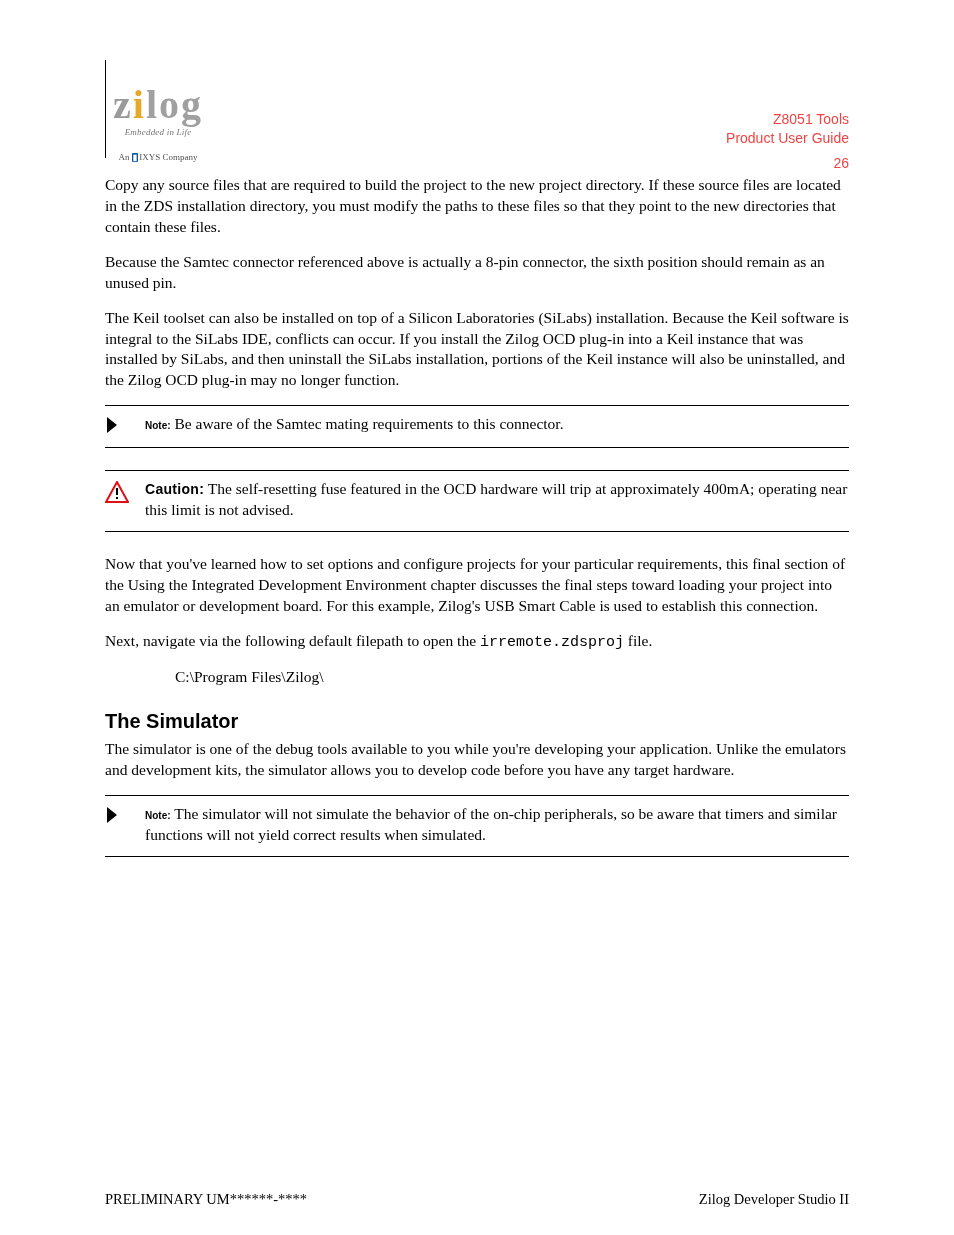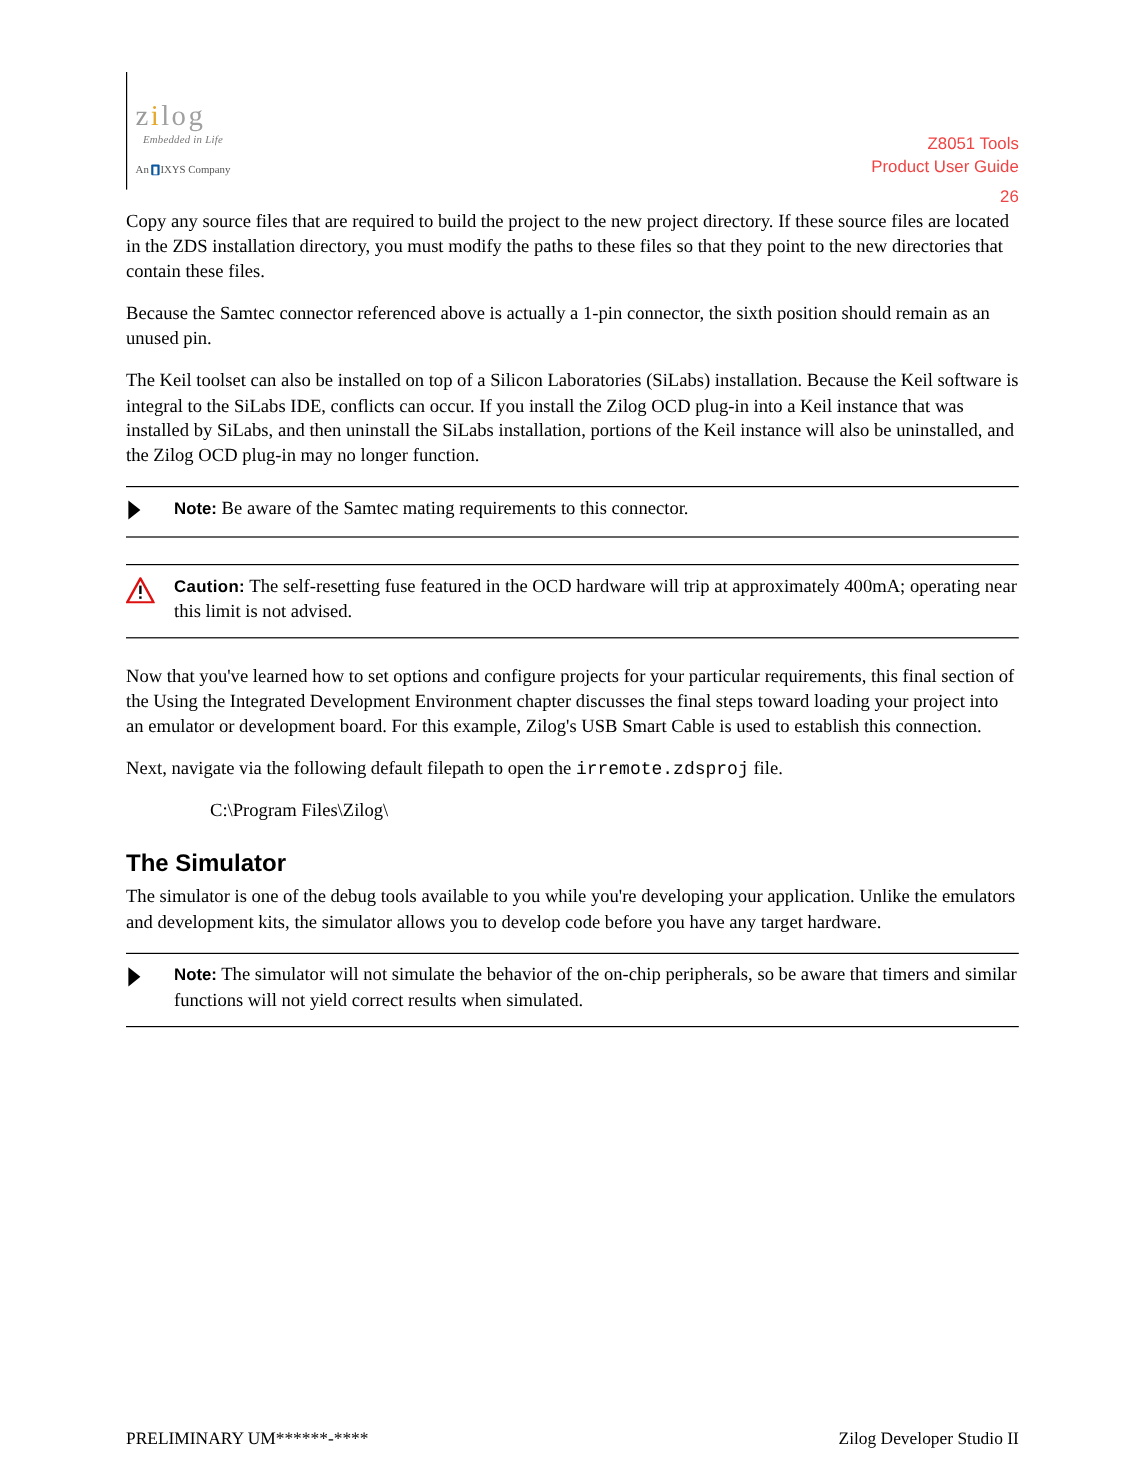--- a/index.html
+++ b/index.html
@@ -25,25 +25,25 @@
     height: 98px;
     background: #000;
   }
   .logo-block {
     position: absolute;
     left: 113px;
     top: 85px;
   }
   .logo-word {
     font-family: Georgia, "Times New Roman", serif;
-    font-size: 24px;
+    font-size: 40px;
     letter-spacing: 2px;
     line-height: 1;
     color: #a0a0a0;
-    font-weight: 400;
+    font-weight: 700;
   }
   .logo-word .z { color:#9a9a9a; }
   .logo-word .i { color:#e6a82a; font-style: normal; }
   .tagline {
     font-style: italic;
     font-size: 9px;
     color: #777;
     text-align: center;
     margin-top: 2px;
     letter-spacing: 0.2px;
@@ -102,21 +102,21 @@
     align-items:flex-start;
     justify-content:flex-start;
     padding-top:2px;
   }
   .callout .ct {
     flex: 1;
     font-family: "Times New Roman", Times, serif;
     font-size: 15.5px;
     line-height: 1.35;
   }
-  .note-label { font-weight: bold; font-family: Arial, Helvetica, sans-serif; font-size: 14px;}
+  .note-label { font-weight: bold; font-family: Arial, Helvetica, sans-serif; font-size: 10px;}
   .h1 {
     font-family: Arial, Helvetica, sans-serif;
     font-weight: bold;
     font-size: 26px;
     margin: 26px 0 6px 0;
   }
   .h2 {
     font-family: Arial, Helvetica, sans-serif;
     font-weight: bold;
     font-size: 20px;
@@ -165,21 +165,21 @@
   <div class="header-right">
     <div>Z8051 Tools</div>
     <div style="font-weight:normal">Product User Guide</div>
     <div style="margin-top:6px">26</div>
   </div>
 
   <div class="content">
 
     <p class="body indent">Copy any source files that are required to build the project to the new project directory. If these source files are located in the ZDS installation directory, you must modify the paths to these files so that they point to the new directories that contain these files.</p>
 
-    <p class="body indent">Because the Samtec connector referenced above is actually a 1-pin connector, the sixth position should remain as an unused pin.</p>
+    <p class="body indent">Because the Samtec connector referenced above is actually a 8-pin connector, the sixth position should remain as an unused pin.</p>
 
     <p class="body indent">The Keil toolset can also be installed on top of a Silicon Laboratories (SiLabs) installation. Because the Keil software is integral to the SiLabs IDE, conflicts can occur. If you install the Zilog OCD plug-in into a Keil instance that was installed by SiLabs, and then uninstall the SiLabs installation, portions of the Keil instance will also be uninstalled, and the Zilog OCD plug-in may no longer function.</p>
 
     <div class="callout">
       <div class="gutter">
         <span class="chevron">
           <svg width="14" height="18" viewBox="0 0 14 18">
               <polygon points="2,1 12,9 2,17" fill="#000"></polygon>
             </svg>
         </span>

